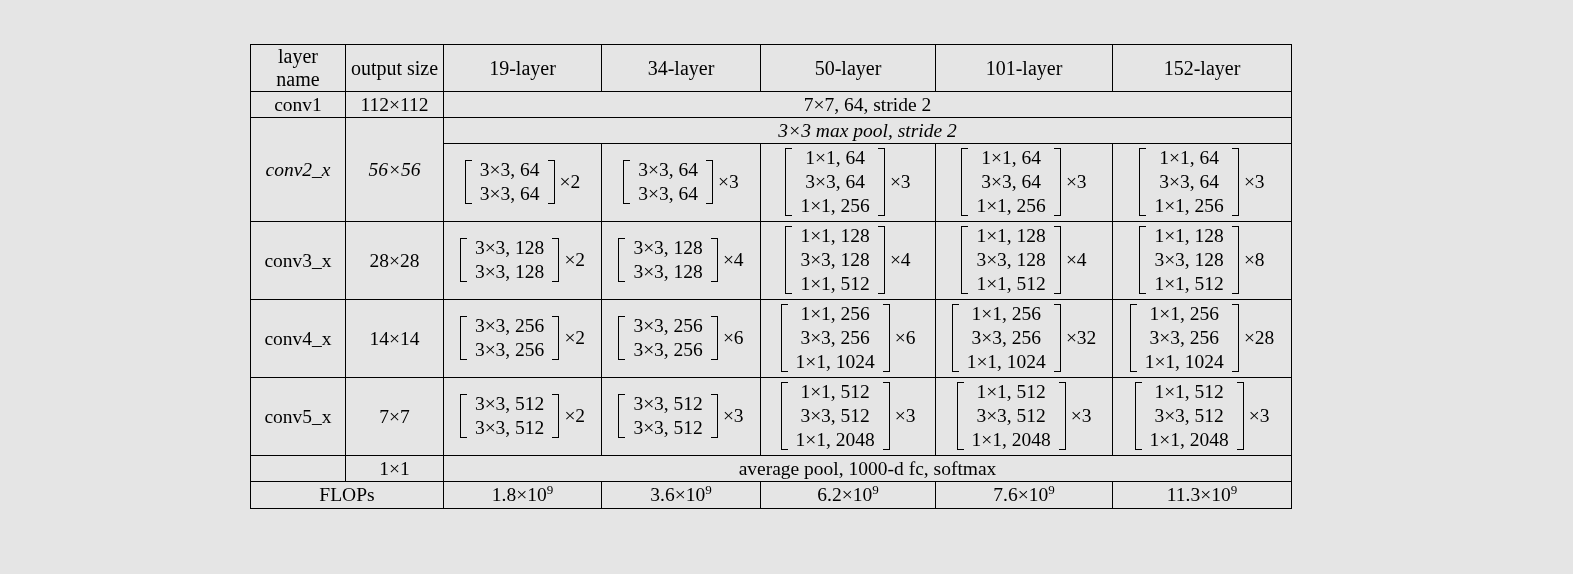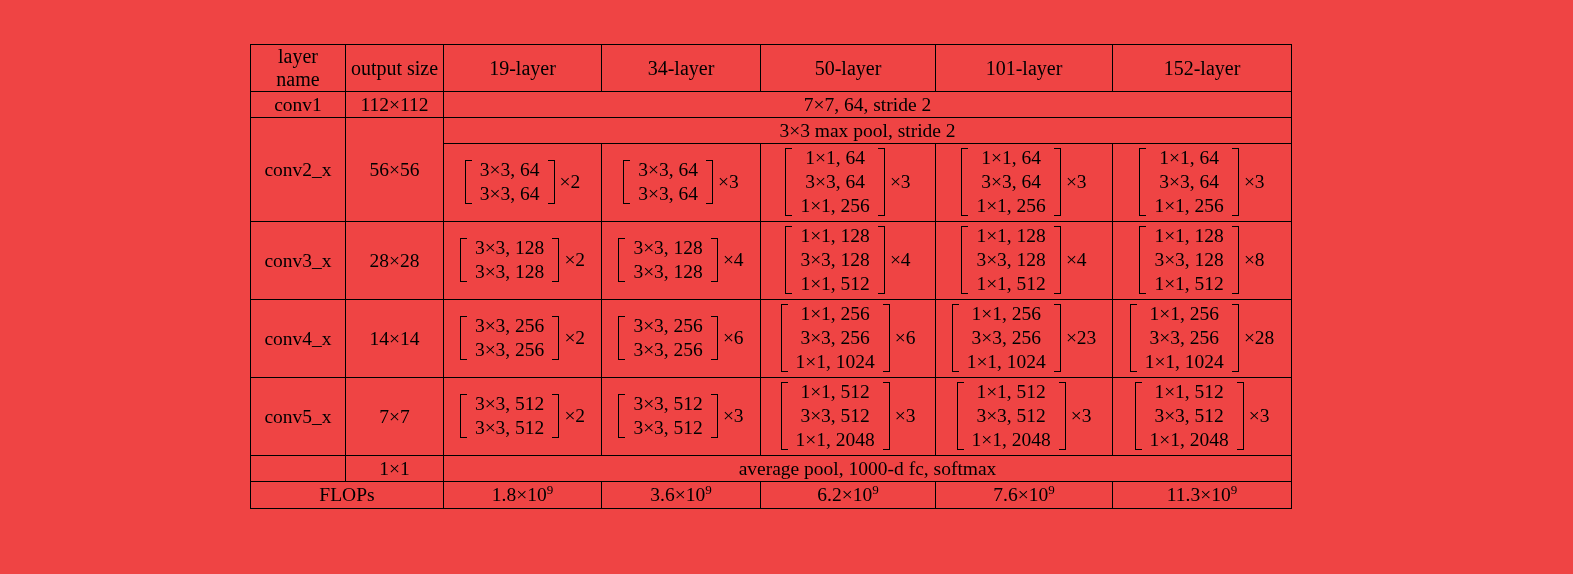--- a/index.html
+++ b/index.html
@@ -1,26 +1,26 @@
 <!DOCTYPE html>
 <html><head>
 <meta charset="utf-8">
 <style>
   * { box-sizing: border-box; margin: 0; padding: 0; }
   html, body { width: 1573px; height: 574px; background: #ffffff; overflow: hidden; }
   body { font-family: "Liberation Serif", "DejaVu Serif", serif; color: #000; }
-  .paper-page { position: relative; width: 1573px; height: 574px; background: #ef4444; }
+  .paper-page { position: relative; width: 1573px; height: 574px; background: #e5e5e5; }
 
   table.arch { position: absolute; left: 250px; top: 44px; border-collapse: collapse;
                table-layout: fixed; font-size: 19.5px; }
   th, td { border: 1px solid #000; text-align: center; vertical-align: middle;
            padding: 0 4px; font-weight: normal; }
   th { height: 31px; font-size: 20px; }
   tr[data-name="row-conv1"] td { height: 26px; }
-  tr[data-name="row-conv2-pool"] td { height: 26px; }
+  tr[data-name="row-conv2-pool"] td { height: 26px; font-style: italic; }
   tr[data-name="row-avgpool"] td { height: 26px; }
   tr[data-name="row-flops"] td { height: 27px; }
 
   .block { display: inline-flex; align-items: stretch; margin: 2px 0; }
   .bracket { width: 7px; margin: 2px 0; }
   .bracket.left  { border-left: 1.6px solid #000; border-top: 1.6px solid #000; border-bottom: 1.6px solid #000; }
   .bracket.right { border-right: 1.6px solid #000; border-top: 1.6px solid #000; border-bottom: 1.6px solid #000; }
   .lines { display: flex; flex-direction: column; justify-content: center; padding: 0 8px; }
   .line { line-height: 24px; white-space: nowrap; }
   .mult { align-self: center; margin-left: 5px; white-space: nowrap; }
@@ -201,21 +201,21 @@
               <span data-name="block-multiplier" class="mult">×6</span>
             </span></td>
           <td data-name="block-cell"><span data-name="residual-block" class="block">
               <span data-name="bracket-left-icon" class="bracket left"></span>
               <span data-name="block-lines" class="lines">
                 <span data-name="block-line" class="line">1×1, 256</span>
                 <span data-name="block-line" class="line">3×3, 256</span>
                 <span data-name="block-line" class="line">1×1, 1024</span>
               </span>
               <span data-name="bracket-right-icon" class="bracket right"></span>
-              <span data-name="block-multiplier" class="mult">×23</span>
+              <span data-name="block-multiplier" class="mult">×32</span>
             </span></td>
           <td data-name="block-cell"><span data-name="residual-block" class="block">
               <span data-name="bracket-left-icon" class="bracket left"></span>
               <span data-name="block-lines" class="lines">
                 <span data-name="block-line" class="line">1×1, 256</span>
                 <span data-name="block-line" class="line">3×3, 256</span>
                 <span data-name="block-line" class="line">1×1, 1024</span>
               </span>
               <span data-name="bracket-right-icon" class="bracket right"></span>
               <span data-name="block-multiplier" class="mult">×28</span>

